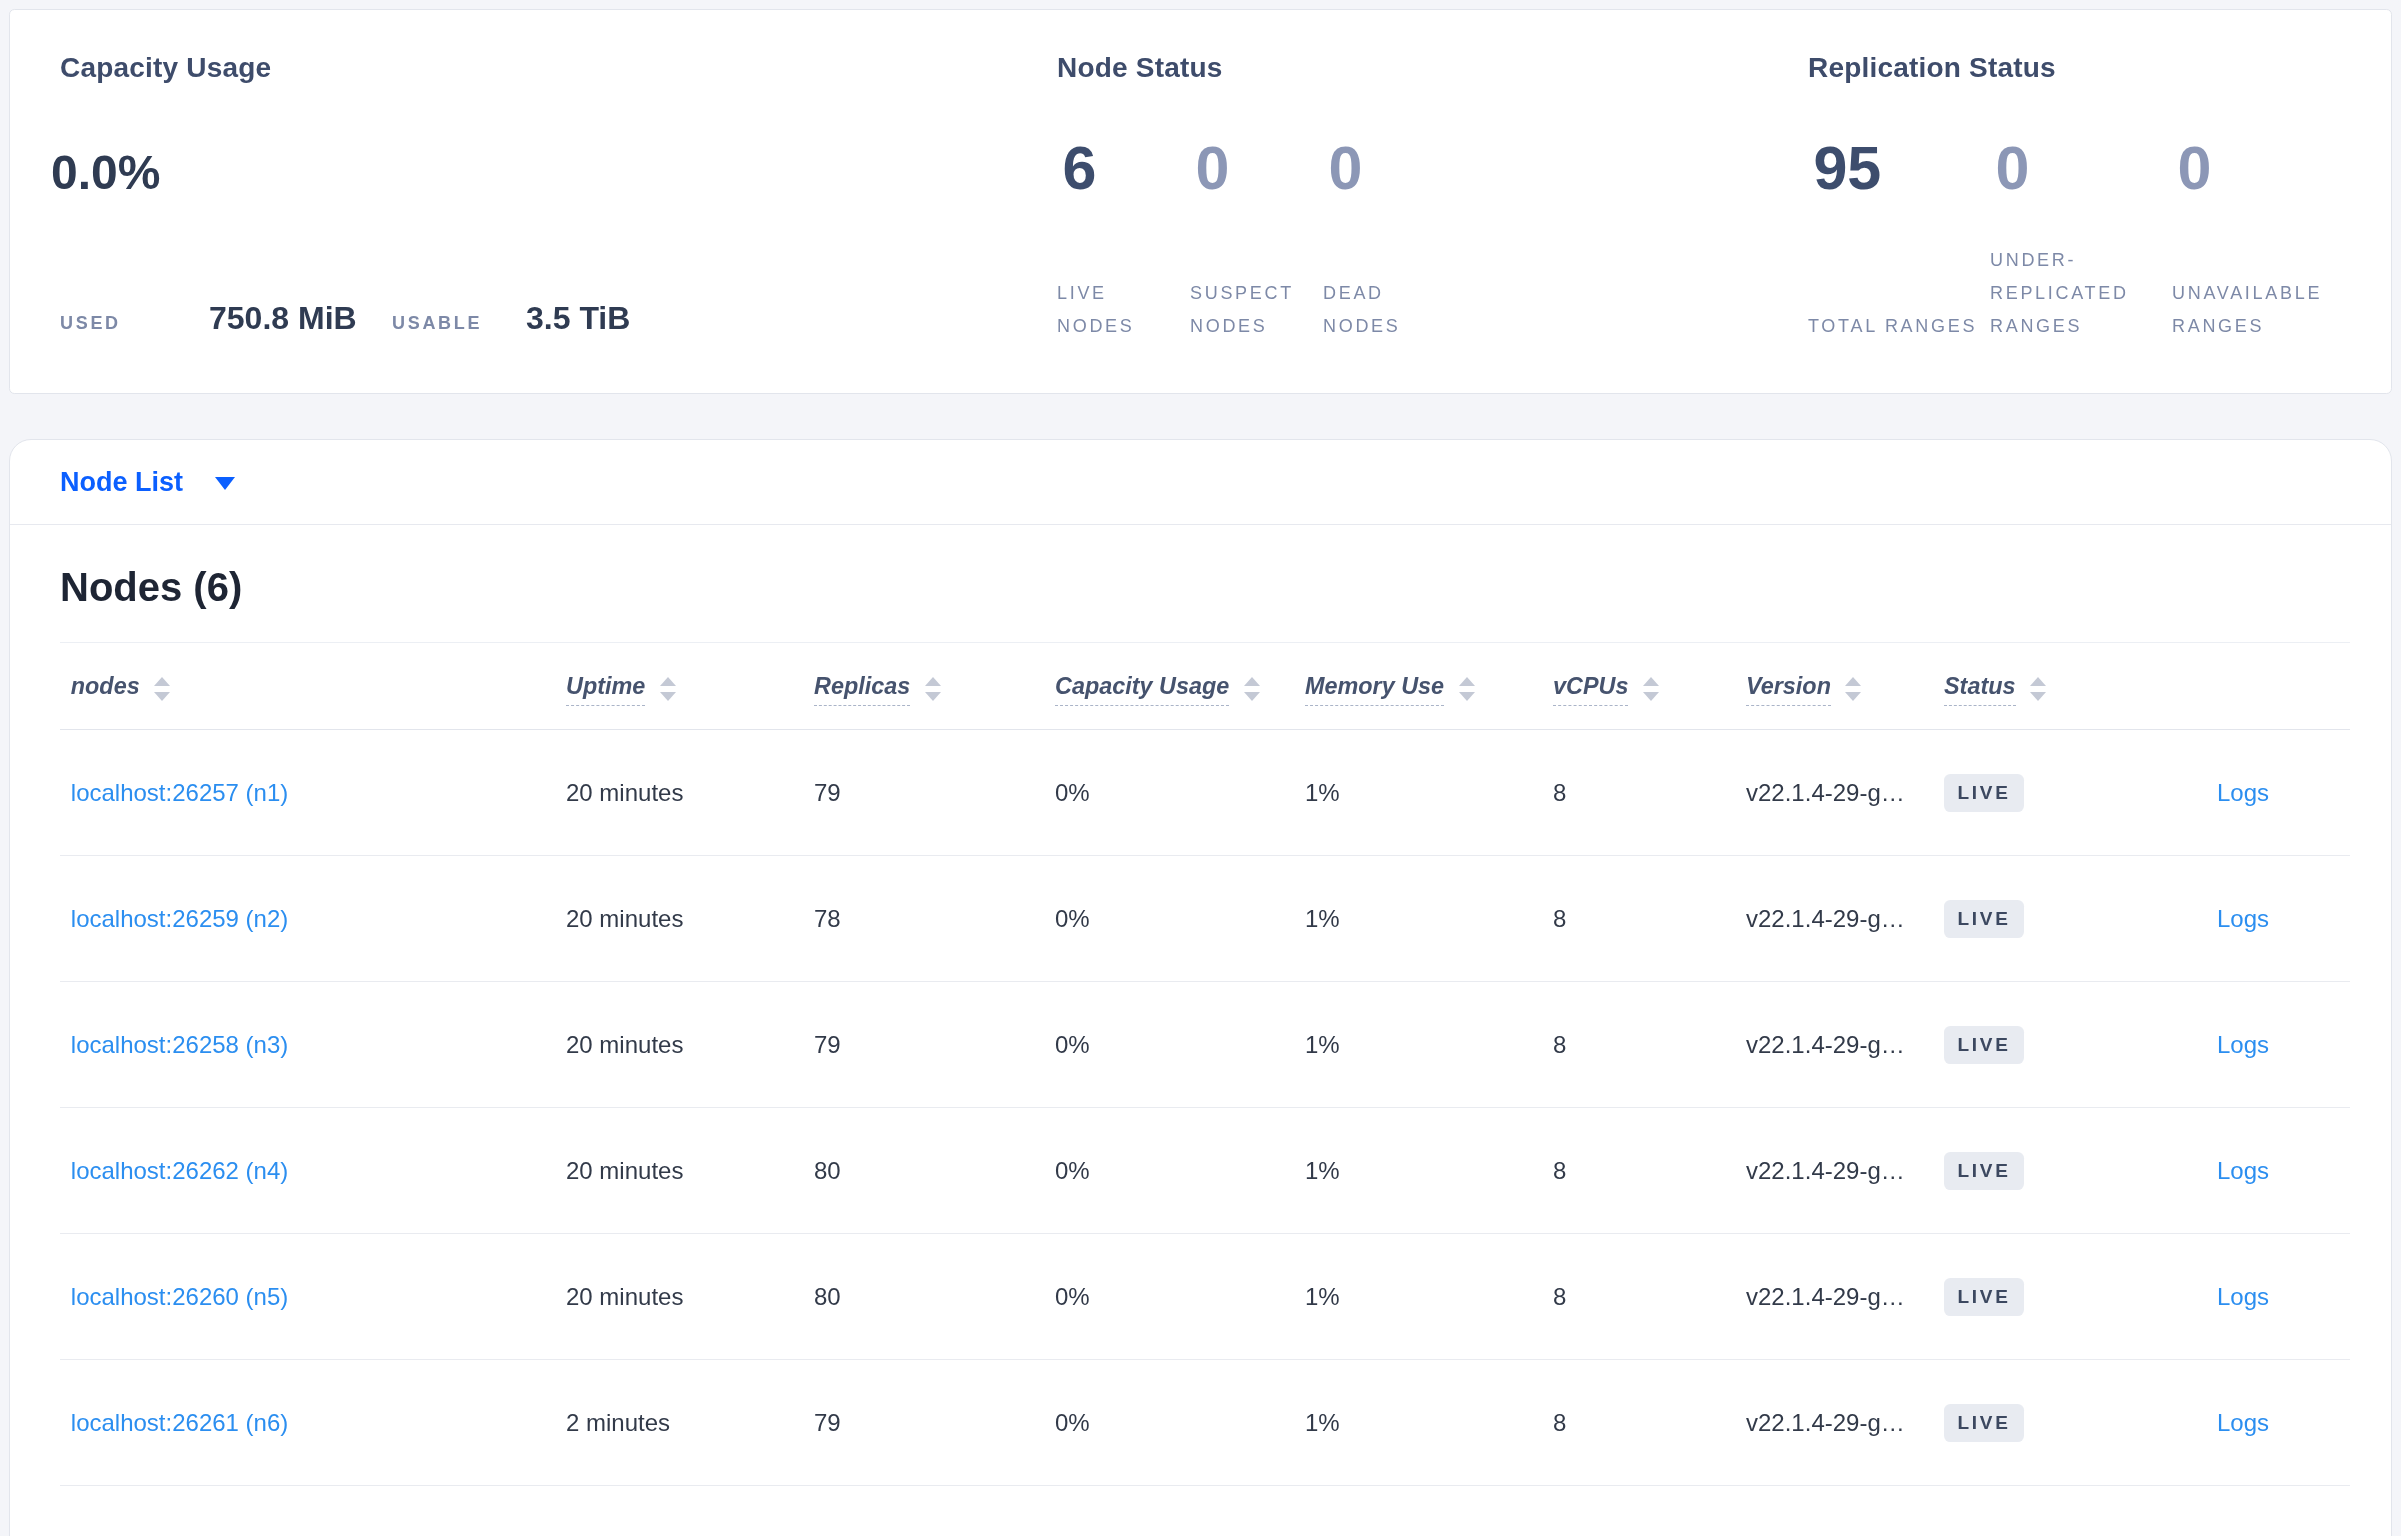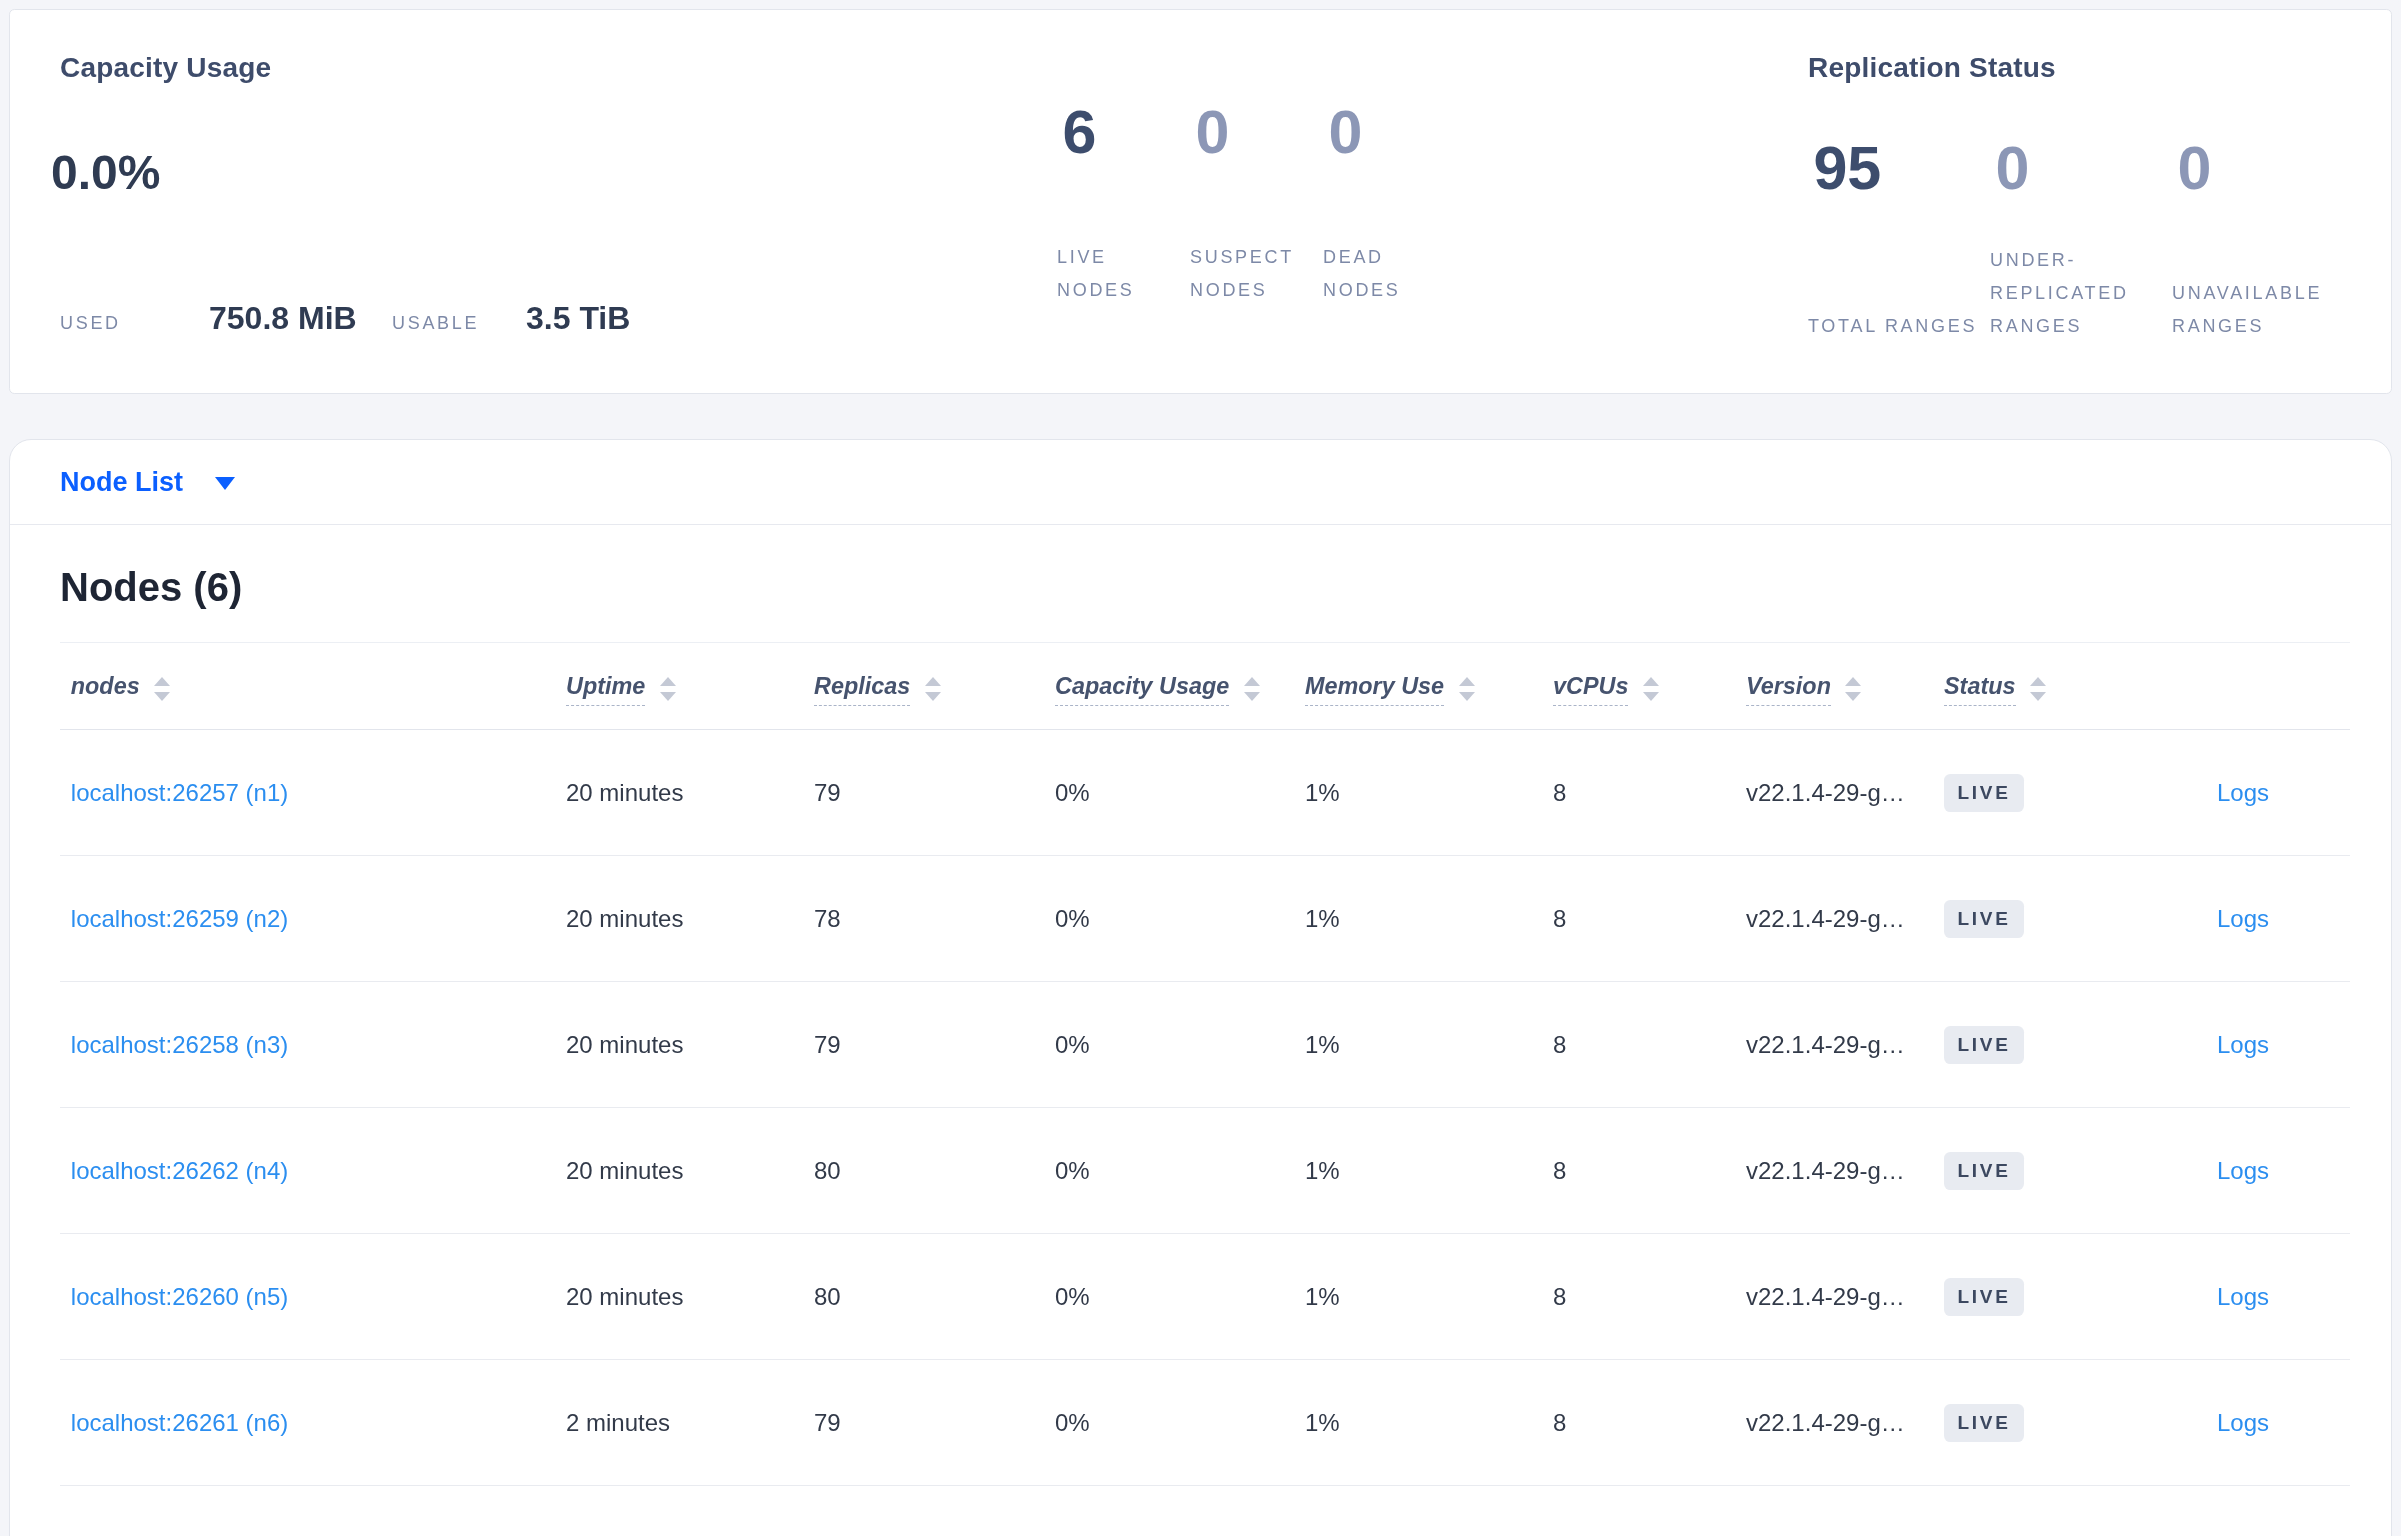--- a/index.html
+++ b/index.html
@@ -39,21 +39,21 @@
   .cap-bar-wrap { position:relative; width:499px; }
   .cap-bar { position:relative; margin-top:16px; width:499px; height:40px; background:#e7e8ee; }
   .cap-bar-dark { position:absolute; right:0; top:0; width:76px; height:40px; background:#c9cdd9; }
   .cap-tick { position:absolute; top:65px; width:1.8px; height:12.6px; background:#909cb8; }
   .cap-tick-label {
     position:absolute; top:85px; transform:translateX(-50%);
     font-size:19px; color:#5e6d8c; white-space:nowrap;
   }
   .cap-stats { display:flex; align-items:baseline; margin-top:56px; margin-left:9px; }
   .stat-caption {
-    font-size:18px; letter-spacing:2.7px; color:#7d89a7; font-weight:400;
+    font-size:18px; letter-spacing:2.7px; color:#7d89a7; font-weight:700;
   }
   .stat-bigvalue { font-size:32px; font-weight:700; color:#2f3b52; }
   .cap-stats .w1 { width:149px; }
   .cap-stats .w2 { width:183px; }
   .cap-stats .w3 { width:134px; }
 
   .status-panel .panel-title { margin-left:9px; }
   .stat-cols { display:flex; margin-top:50px; height:207px; padding-left:9px; }
   .stat-col { display:flex; flex-direction:column; }
   .node-col { width:133px; }
@@ -125,20 +125,21 @@
       </div>
       <div class="cap-stats">
         <span class="stat-caption w1">USED</span>
         <span class="stat-bigvalue w2">750.8 MiB</span>
         <span class="stat-caption w3">USABLE</span>
         <span class="stat-bigvalue">3.5 TiB</span>
       </div>
     </div>
 
     <div class="panel status-panel">
+      <h3 class="panel-title">Node Status</h3>
       <div class="stat-cols">
         <div class="stat-col node-col">
           <div class="stat-num emph">6</div>
           <div class="stat-label">LIVE NODES</div>
         </div>
         <div class="stat-col node-col">
           <div class="stat-num dim">0</div>
           <div class="stat-label">SUSPECT NODES</div>
         </div>
         <div class="stat-col node-col">

